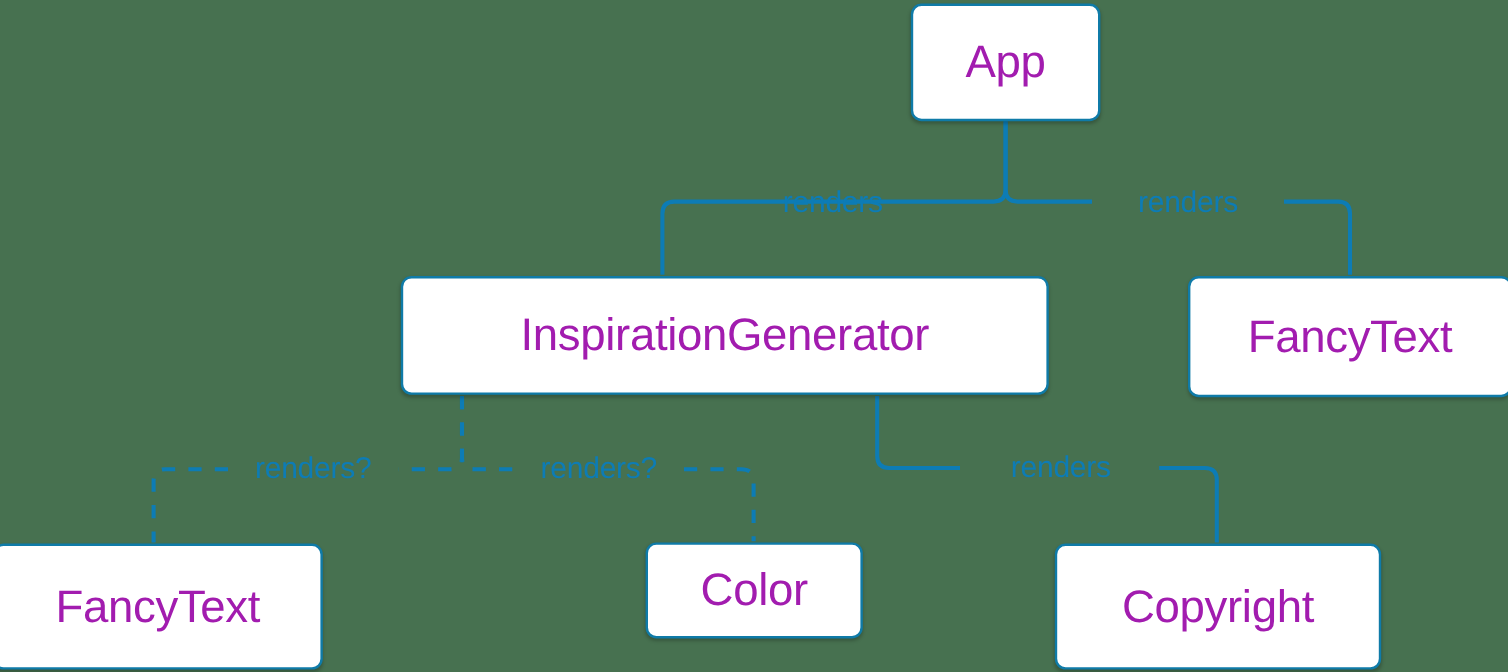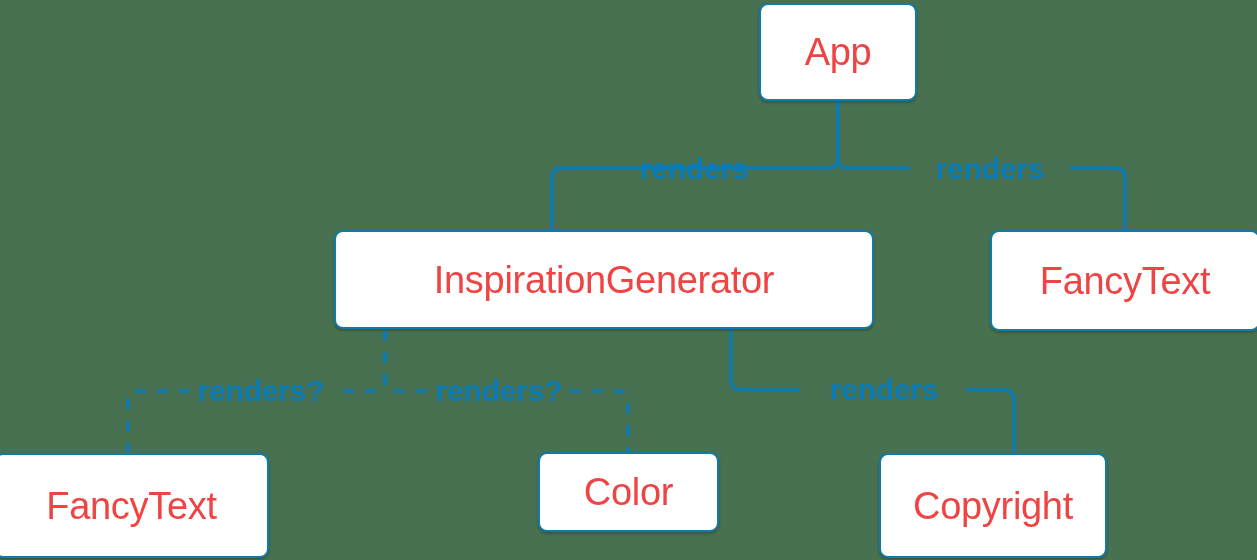--- a/index.html
+++ b/index.html
@@ -29,46 +29,46 @@
     border: 2.6px solid #0f7ba8;
     border-radius: 9px;
     box-sizing: border-box;
     box-shadow: 0 2px 3px rgba(0,0,0,0.22);
     display: flex;
     align-items: center;
     justify-content: center;
     z-index: 2;
   }
   .node-label {
-    color: #ef4444;
+    color: #a21caf;
     font-size: 38px;
     font-weight: 400;
     letter-spacing: -0.3px;
     white-space: nowrap;
     line-height: 1;
   }
   .edge-label {
     position: absolute;
     color: #0d7cb5;
-    font-size: 30px;
-    font-weight: 700;
+    font-size: 25px;
+    font-weight: 400;
     letter-spacing: -0.2px;
     white-space: nowrap;
     z-index: 3;
     line-height: 1;
     transform: translate(-50%, -50%);
   }
 
   
   #node-app              { left: 759px;  top: 3px;   width: 158px; height: 98px; }
   #node-inspiration      { left: 334px;  top: 230px; width: 540px; height: 99px; }
   #node-fancytext-right  { left: 990px;  top: 230px; width: 270px; height: 101px; }
   #node-fancytext-bottom { left: -6px;   top: 453px; width: 275px; height: 105px; }
   #node-color            { left: 538px;  top: 452px; width: 181px; height: 80px; }
-  #node-copyright        { left: 879px;  top: 453px; width: 228px; height: 105px; }
+  #node-copyright        { left: 879px;  top: 453px; width: 272px; height: 105px; }
 
   
   #edge-label-app-inspiration { left: 694px; top: 169px; }
   #edge-label-app-fancytext   { left: 990px; top: 169px; }
   #edge-label-ig-fancytext    { left: 261px; top: 391px; }
   #edge-label-ig-color        { left: 499px; top: 391px; }
   #edge-label-ig-copyright    { left: 884px; top: 390px; }
 </style>
 </head>
 <body>

